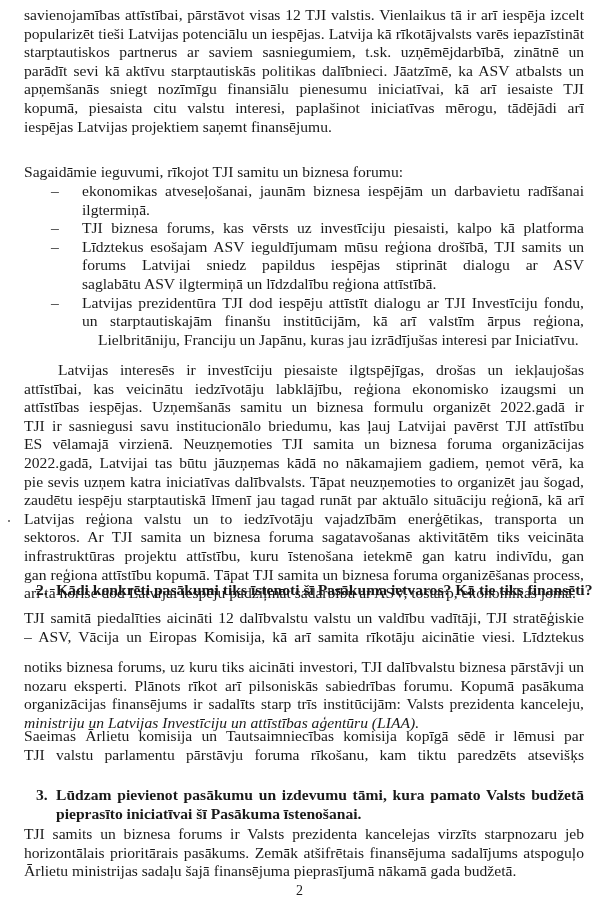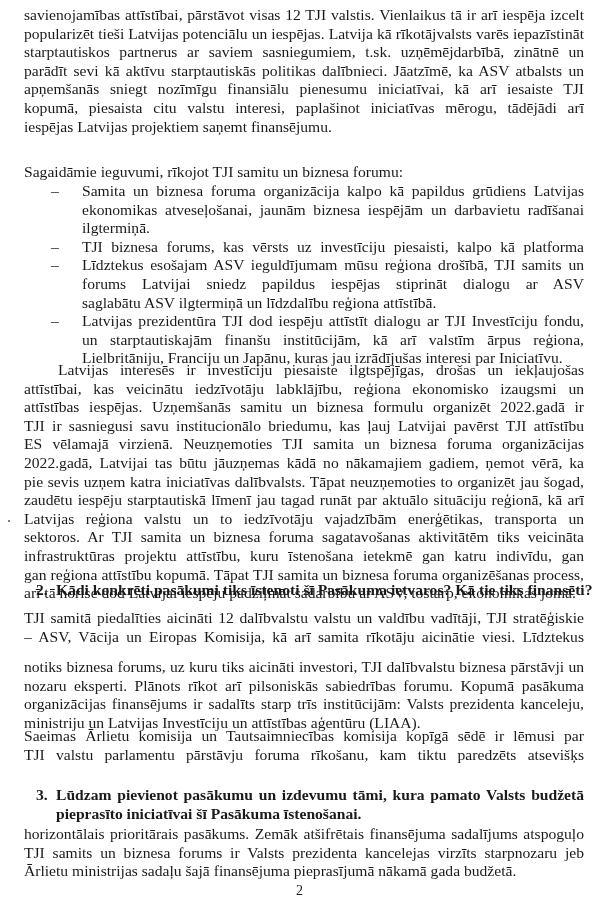--- a/index.html
+++ b/index.html
@@ -41,39 +41,38 @@
     <span class="line" style="white-space: nowrap;">iespējas Latvijas projektiem saņemt finansējumu.</span>
   </div>
 
   <div class="p" style="top:163px;">
     <span class="line" style="white-space: nowrap;">Sagaidāmie ieguvumi, rīkojot TJI samitu un biznesa forumu:</span>
   </div>
 
   <div class="list" style="top:182px;">
     <div class="li">
       <span class="dash">–</span>
-      <span class="line just" style="white-space: normal; text-align: justify; text-align-last: justify; overflow: hidden;">Samita un biznesa foruma organizācija kalpo kā papildus grūdiens Latvijas</span>
       <span class="line just" style="white-space: normal; text-align: justify; text-align-last: justify; overflow: hidden;">ekonomikas atveseļošanai, jaunām biznesa iespējām un darbavietu radīšanai</span>
       <span class="line" style="white-space: nowrap;">ilgtermiņā.</span>
     </div>
     <div class="li">
       <span class="dash">–</span>
       <span class="line just" style="white-space: normal; text-align: justify; text-align-last: justify; overflow: hidden;">TJI biznesa forums, kas vērsts uz investīciju piesaisti, kalpo kā platforma Latvijas</span>
     </div>
     <div class="li">
       <span class="dash">–</span>
       <span class="line just" style="white-space: normal; text-align: justify; text-align-last: justify; overflow: hidden;">Līdztekus esošajam ASV ieguldījumam mūsu reģiona drošībā, TJI samits un biznesa</span>
       <span class="line just" style="white-space: normal; text-align: justify; text-align-last: justify; overflow: hidden;">forums Latvijai sniedz papildus iespējas stiprināt dialogu ar ASV administrāciju, lai</span>
       <span class="line" style="white-space: nowrap;">saglabātu ASV ilgtermiņā un līdzdalību reģiona attīstībā.</span>
     </div>
     <div class="li">
       <span class="dash">–</span>
       <span class="line just" style="white-space: normal; text-align: justify; text-align-last: justify; overflow: hidden;">Latvijas prezidentūra TJI dod iespēju attīstīt dialogu ar TJI Investīciju fondu, Eiropas</span>
       <span class="line just" style="white-space: normal; text-align: justify; text-align-last: justify; overflow: hidden;">un starptautiskajām finanšu institūcijām, kā arī valstīm ārpus reģiona, piemēram,</span>
-      <span class="line" style="white-space: nowrap;">Lielbritāniju, Franciju un Japānu, kuras jau izrādījušas interesi par Iniciatīvu.</span>
+      <span class="line" style="white-space: nowrap; margin-left: 16px;">Lielbritāniju, Franciju un Japānu, kuras jau izrādījušas interesi par Iniciatīvu.</span>
     </div>
   </div>
 
   <div class="p" style="top:361px;">
     <span class="line just" style="white-space: normal; text-align: justify; text-align-last: justify; overflow: hidden; margin-left: 34px;">Latvijas interesēs ir investīciju piesaiste ilgtspējīgas, drošas un iekļaujošas infrastruktūras</span>
     <span class="line just" style="white-space: normal; text-align: justify; text-align-last: justify; overflow: hidden;">attīstībai, kas veicinātu iedzīvotāju labklājību, reģiona ekonomisko izaugsmi un sadarbības</span>
     <span class="line just" style="white-space: normal; text-align: justify; text-align-last: justify; overflow: hidden;">attīstības iespējas. Uzņemšanās samitu un biznesa formulu organizēt 2022.gadā ir izdevīgi, jo</span>
     <span class="line just" style="white-space: normal; text-align: justify; text-align-last: justify; overflow: hidden;">TJI ir sasniegusi savu institucionālo briedumu, kas ļauj Latvijai pavērst TJI attīstību mums un</span>
     <span class="line just" style="white-space: normal; text-align: justify; text-align-last: justify; overflow: hidden;">ES vēlamajā virzienā. Neuzņemoties TJI samita un biznesa foruma organizācijas pienākumus</span>
     <span class="line just" style="white-space: normal; text-align: justify; text-align-last: justify; overflow: hidden;">2022.gadā, Latvijai tas būtu jāuzņemas kādā no nākamajiem gadiem, ņemot vērā, ka samitu</span>
@@ -90,36 +89,36 @@
     <span class="hnum">2.</span>
     <span class="line" style="white-space: nowrap;">Kādi konkrēti pasākumi tiks īstenoti šī Pasākuma ietvaros? Kā tie tiks finansēti?</span>
   </div>
 
   <div class="p" style="top:609px;">
     <span class="line just" style="white-space: normal; text-align: justify; text-align-last: justify; overflow: hidden;">TJI samitā piedalīties aicināti 12 dalībvalstu valstu un valdību vadītāji, TJI stratēģiskie partneri</span>
     <span class="line just" style="white-space: normal; text-align: justify; text-align-last: justify; overflow: hidden;">– ASV, Vācija un Eiropas Komisija, kā arī samita rīkotāju aicinātie viesi. Līdztekus samitam</span>
     <span class="line just" style="white-space: normal; text-align: justify; text-align-last: justify; overflow: hidden; margin-top: 12px;">notiks biznesa forums, uz kuru tiks aicināti investori, TJI dalībvalstu biznesa pārstāvji un</span>
     <span class="line just" style="white-space: normal; text-align: justify; text-align-last: justify; overflow: hidden;">nozaru eksperti. Plānots rīkot arī pilsoniskās sabiedrības forumu. Kopumā pasākuma</span>
     <span class="line just" style="white-space: normal; text-align: justify; text-align-last: justify; overflow: hidden;">organizācijas finansējums ir sadalīts starp trīs institūcijām: Valsts prezidenta kanceleju, Ārlietu</span>
-    <span class="line" style="white-space: nowrap;">ministriju un Latvijas Investīciju un attīstības aģentūru (LIAA).</span>
+    <span class="line" style="white-space: nowrap; font-style: italic;">ministriju un Latvijas Investīciju un attīstības aģentūru (LIAA).</span>
   </div>
 
   <div class="p" style="top:727px;">
     <span class="line just" style="white-space: normal; text-align: justify; text-align-last: justify; overflow: hidden;">Saeimas Ārlietu komisija un Tautsaimniecības komisija kopīgā sēdē ir lēmusi par atsevišķu</span>
     <span class="line just" style="white-space: normal; text-align: justify; text-align-last: justify; overflow: hidden;">TJI valstu parlamentu pārstāvju foruma rīkošanu, kam tiktu paredzēts atsevišķs finansējums</span>
   </div>
 
   <div class="h" style="top:786px;">
     <span class="hnum">3.</span>
     <span class="line just" style="white-space: normal; text-align: justify; text-align-last: justify; overflow: hidden;">Lūdzam pievienot pasākumu un izdevumu tāmi, kura pamato Valsts budžetā</span>
     <span class="line" style="white-space: nowrap;">pieprasīto iniciatīvai šī Pasākuma īstenošanai.</span>
   </div>
 
   <div class="p" style="top:825px;">
+    <span class="line just" style="white-space: normal; text-align: justify; text-align-last: justify; overflow: hidden;">TJI samits un biznesa forums ir Valsts prezidenta kancelejas virzīts starpnozaru jeb</span>
     <span class="line just" style="white-space: normal; text-align: justify; text-align-last: justify; overflow: hidden;">horizontālais prioritārais pasākums. Zemāk atšifrētais finansējuma sadalījums atspoguļo</span>
-    <span class="line just" style="white-space: normal; text-align: justify; text-align-last: justify; overflow: hidden;">TJI samits un biznesa forums ir Valsts prezidenta kancelejas virzīts starpnozaru jeb</span>
     <span class="line" style="white-space: nowrap;">Ārlietu ministrijas sadaļu šajā finansējuma pieprasījumā nākamā gada budžetā.</span>
   </div>
 
   <div class="pgnum">2</div>
 
   <div class="speck"></div>
 </div>
 
 </body></html>

